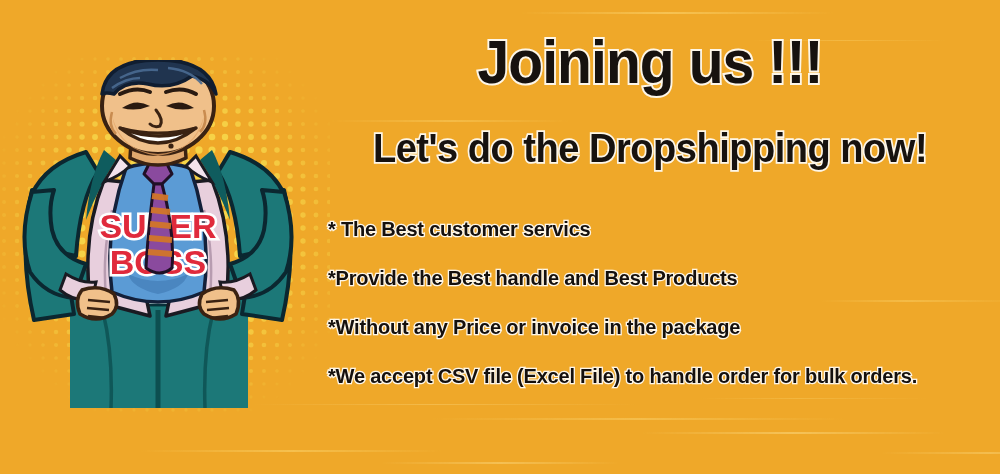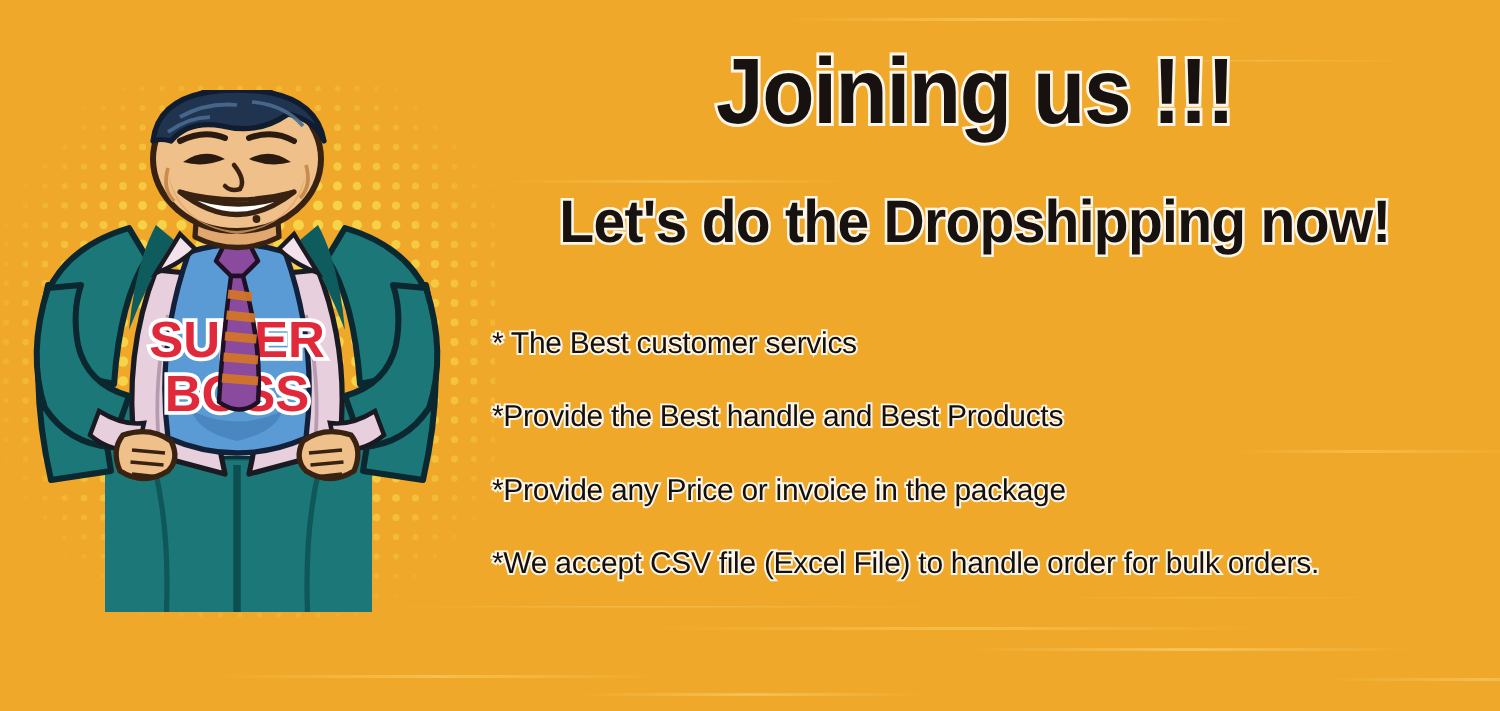--- a/index.html
+++ b/index.html
@@ -115,21 +115,21 @@
   }
   .bullets {
     position: absolute;
     top: 218px;
     left: 28px;
     width: 672px;
   }
   .bullet {
     font-size: 20px;
     line-height: 1.1;
-    font-weight: normal;
+    font-weight: bold;
     color: #15100d;
     margin-bottom: 27px;
     white-space: nowrap;
     -webkit-text-stroke: 2.6px #fdf6e8;
     paint-order: stroke fill;
     letter-spacing: -.2px;
   }
   .bullet:last-child { margin-bottom: 0; }
 </style>
 </head>
@@ -928,18 +928,18 @@
     <path d="M104 52 q-4 14 4 22" stroke="#c98c50" stroke-width="2.5" fill="none"></path>
     <path d="M196 50 q4 14 -4 22" stroke="#c98c50" stroke-width="2.5" fill="none"></path>
   </svg>
 
   <div class="copy">
     <div class="headline">Joining us !!!</div>
     <div class="subhead">Let's do the Dropshipping now!</div>
     <div class="bullets">
       <div class="bullet">* The Best customer servics</div>
       <div class="bullet">*Provide the Best handle and Best Products</div>
-      <div class="bullet">*Provide any Price or invoice in the package</div>
+      <div class="bullet">*Without any Price or invoice in the package</div>
       <div class="bullet">*We accept CSV file (Excel File) to handle order for bulk orders.</div>
     </div>
   </div>
 
 </div>
 
 </body></html>

